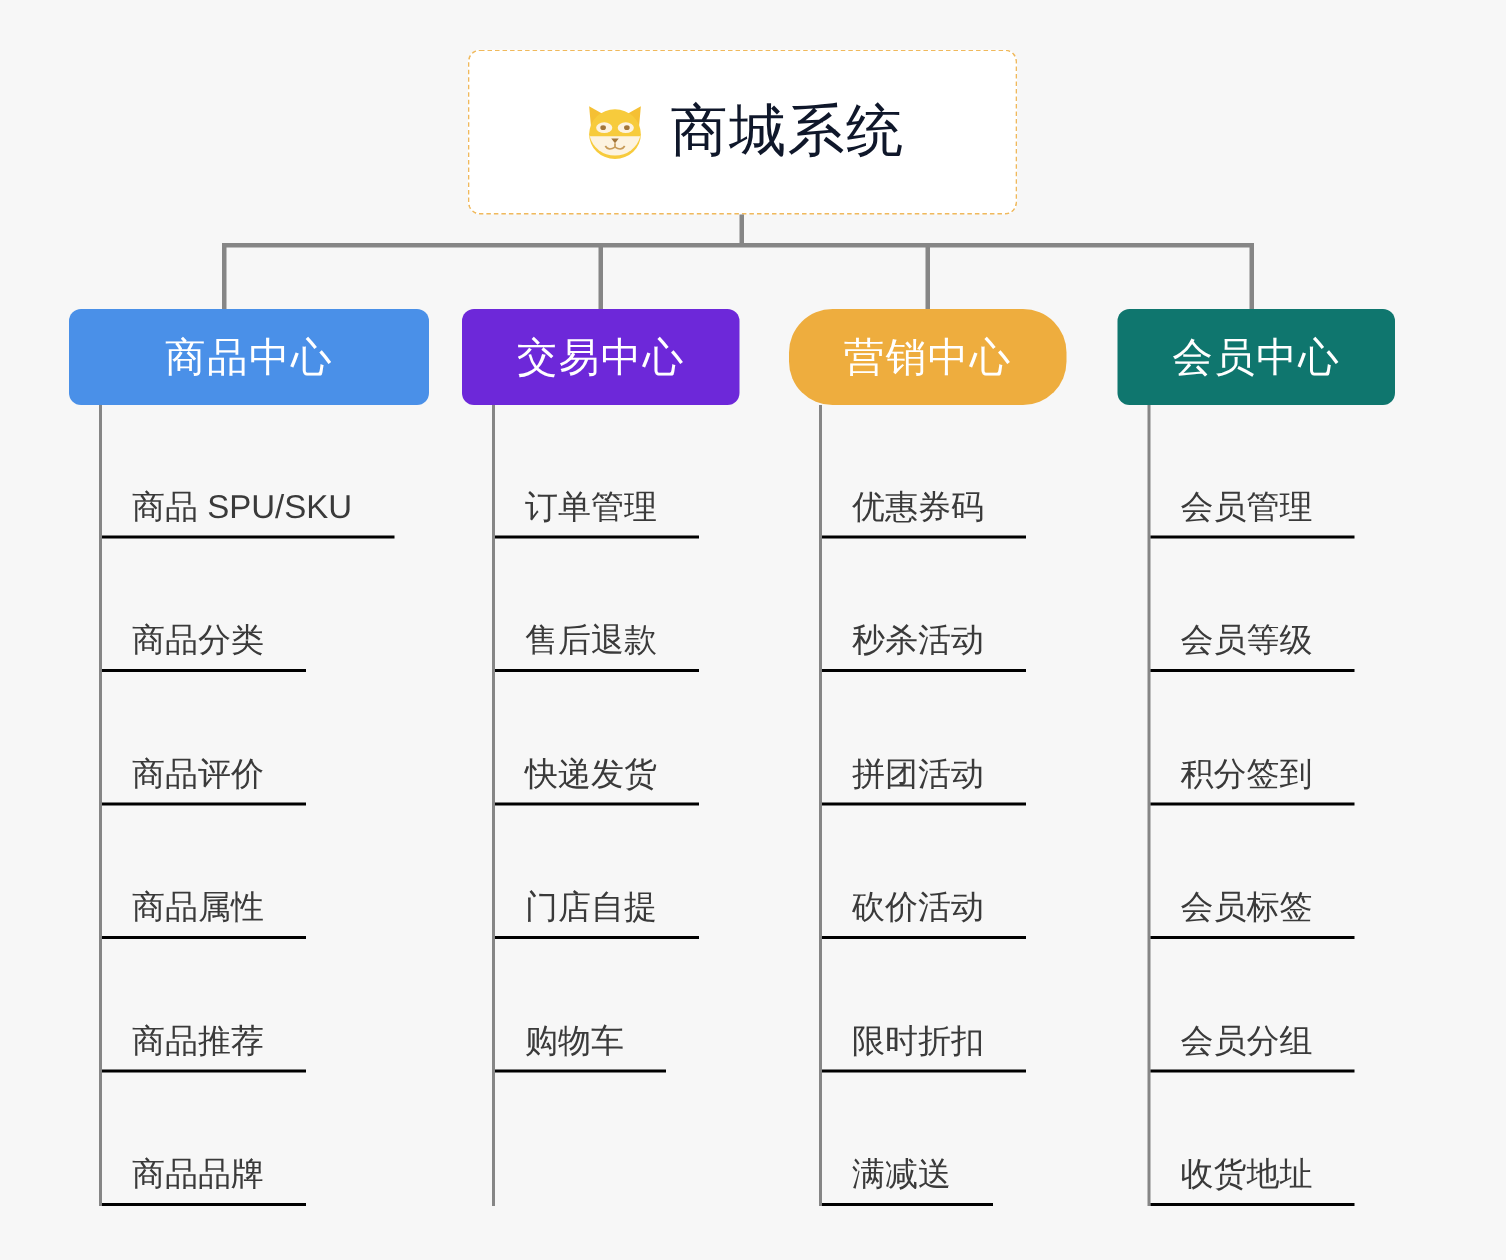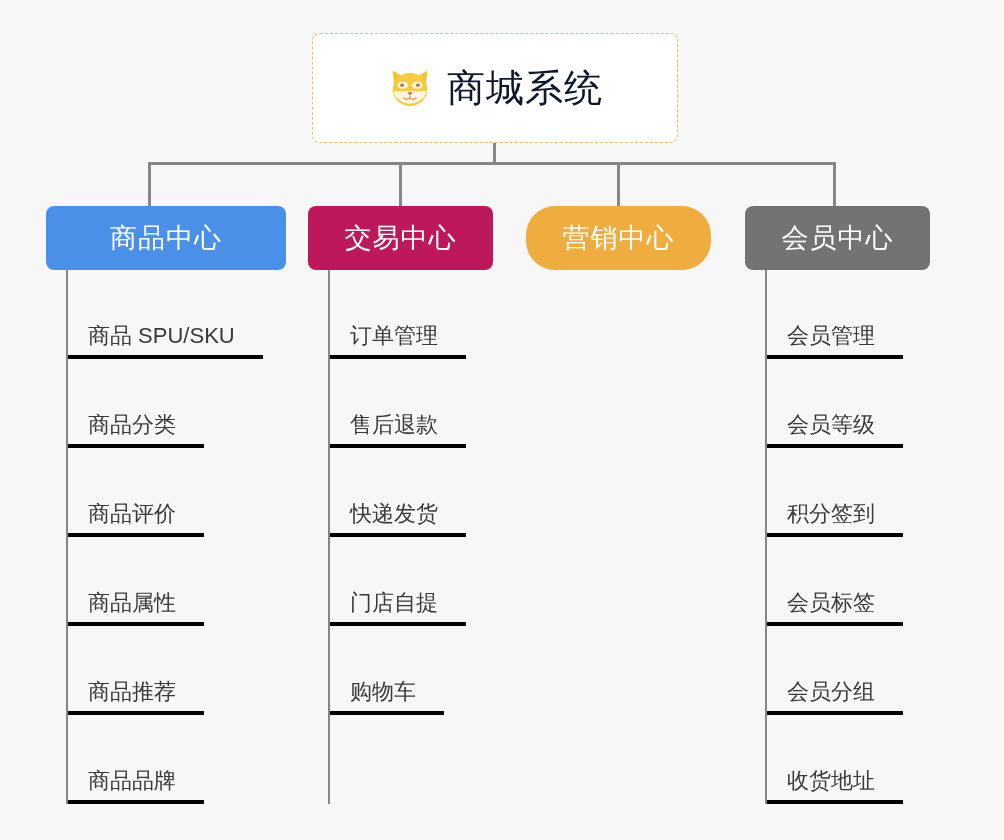--- a/index.html
+++ b/index.html
@@ -112,21 +112,21 @@
   }
   .leaf {
     position: relative;
     height: 89px;
     display: flex;
     align-items: flex-end;
     padding-left: 22px;
   }
   .leaf-inner {
     display: inline-block;
-    border-bottom: 4px solid #000000;
+    border-bottom: 2px solid #000000;
     padding: 0 28px 6px 20px;
     font-size: 22px;
     color: #3a3a3a;
     line-height: 1.2;
     white-space: nowrap;
   }
 </style>
 </head>
 <body style="background: rgb(247, 247, 247);">
 
@@ -186,21 +186,21 @@
             <span class="leaf-inner">商品推荐</span>
           </li>
         <li class="leaf">
             <span class="leaf-inner">商品品牌</span>
           </li>
       </ul>
     </div>
   </div>
 
   <div class="column" style="left:308px; width:185px;">
-    <div class="cat-header" style="background: #be185d;">
+    <div class="cat-header" style="background: #6d28d9;">
       <span>交易中心</span>
     </div>
     <div class="spine-wrap">
       <div class="spine" style="background: rgb(134, 134, 134); height: 534px;"></div>
       <ul class="leaf-list">
         <li class="leaf">
             <span class="leaf-inner">订单管理</span>
           </li>
         <li class="leaf">
             <span class="leaf-inner">售后退款</span>
@@ -215,24 +215,47 @@
             <span class="leaf-inner">购物车</span>
           </li>
       </ul>
     </div>
   </div>
 
   <div class="column" style="left:526px; width:185px;">
     <div class="cat-header" style="background: rgb(238, 173, 62); border-radius: 29px;">
       <span>营销中心</span>
     </div>
+    <div class="spine-wrap">
+      <div class="spine" style="background: rgb(134, 134, 134); height: 534px;"></div>
+      <ul class="leaf-list">
+        <li class="leaf">
+            <span class="leaf-inner">优惠券码</span>
+          </li>
+        <li class="leaf">
+            <span class="leaf-inner">秒杀活动</span>
+          </li>
+        <li class="leaf">
+            <span class="leaf-inner">拼团活动</span>
+          </li>
+        <li class="leaf">
+            <span class="leaf-inner">砍价活动</span>
+          </li>
+        <li class="leaf">
+            <span class="leaf-inner">限时折扣</span>
+          </li>
+        <li class="leaf">
+            <span class="leaf-inner">满减送</span>
+          </li>
+      </ul>
+    </div>
   </div>
 
   <div class="column" style="left:745px; width:185px;">
-    <div class="cat-header" style="background: #737373;">
+    <div class="cat-header" style="background: #0f766e;">
       <span>会员中心</span>
     </div>
     <div class="spine-wrap">
       <div class="spine" style="background: rgb(134, 134, 134); height: 534px;"></div>
       <ul class="leaf-list">
         <li class="leaf">
             <span class="leaf-inner">会员管理</span>
           </li>
         <li class="leaf">
             <span class="leaf-inner">会员等级</span>

